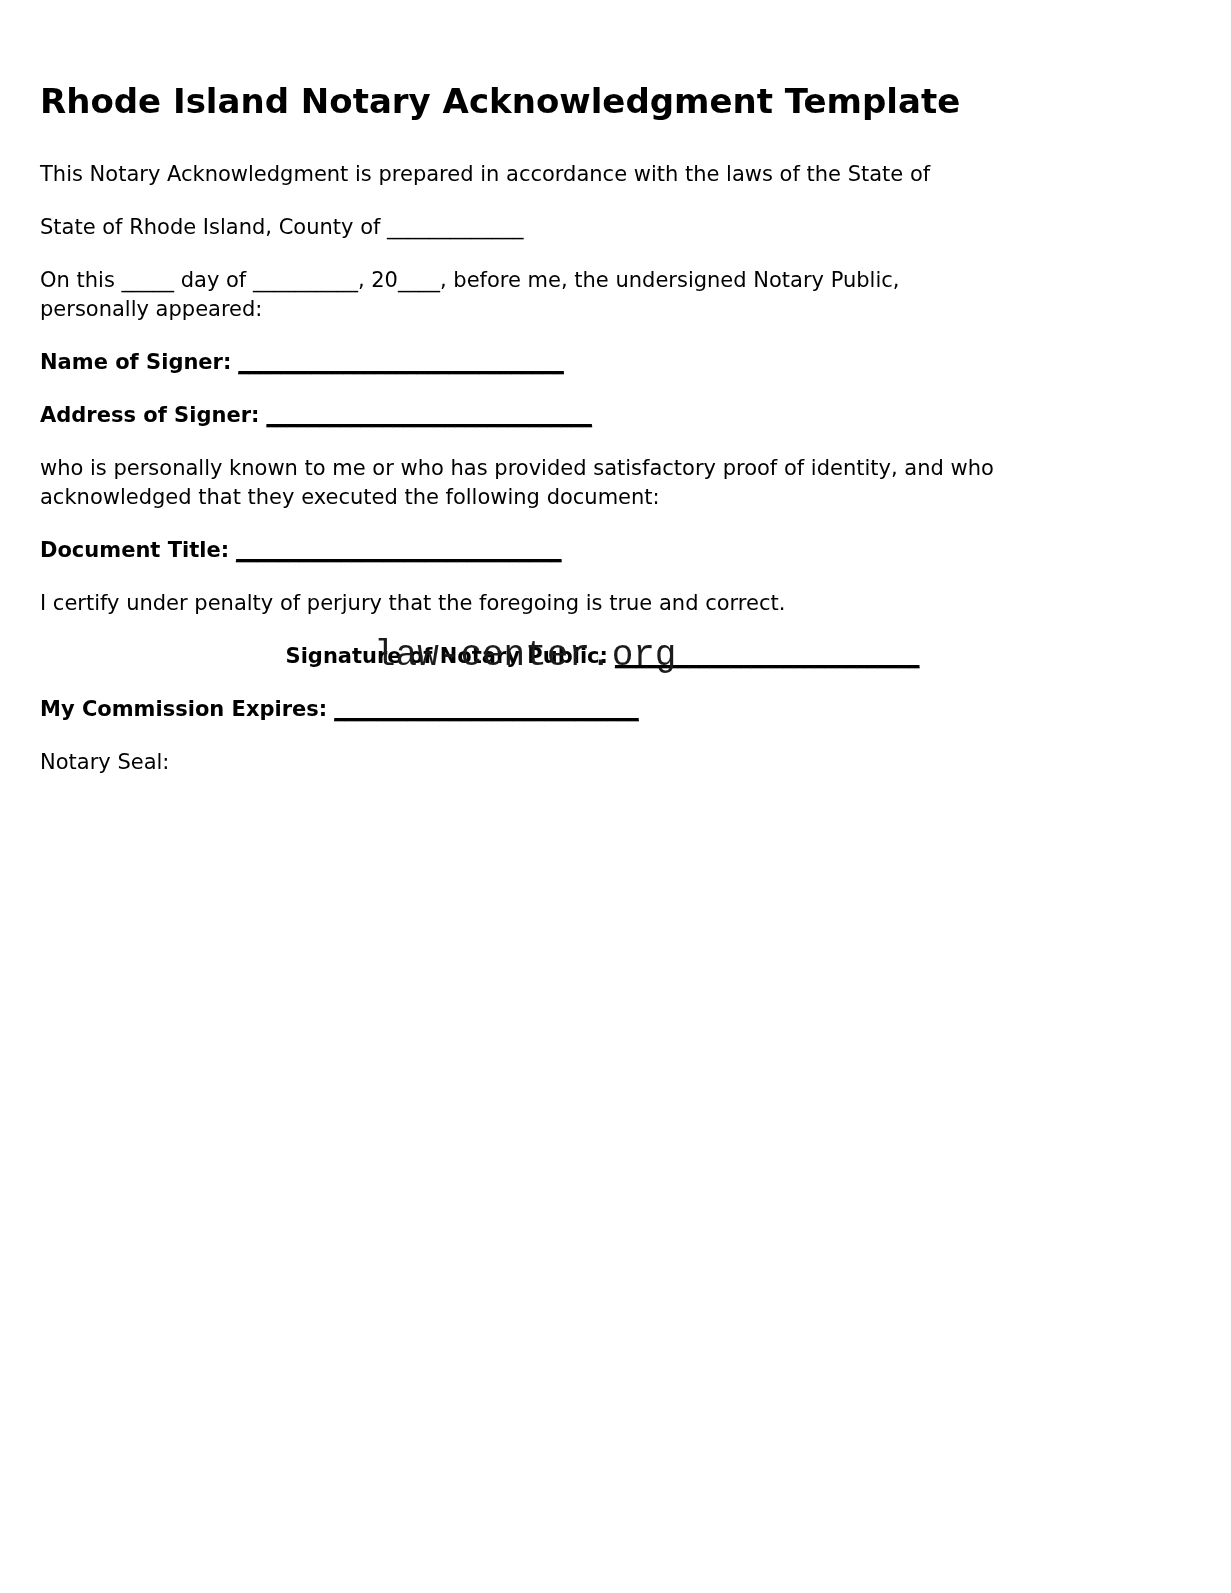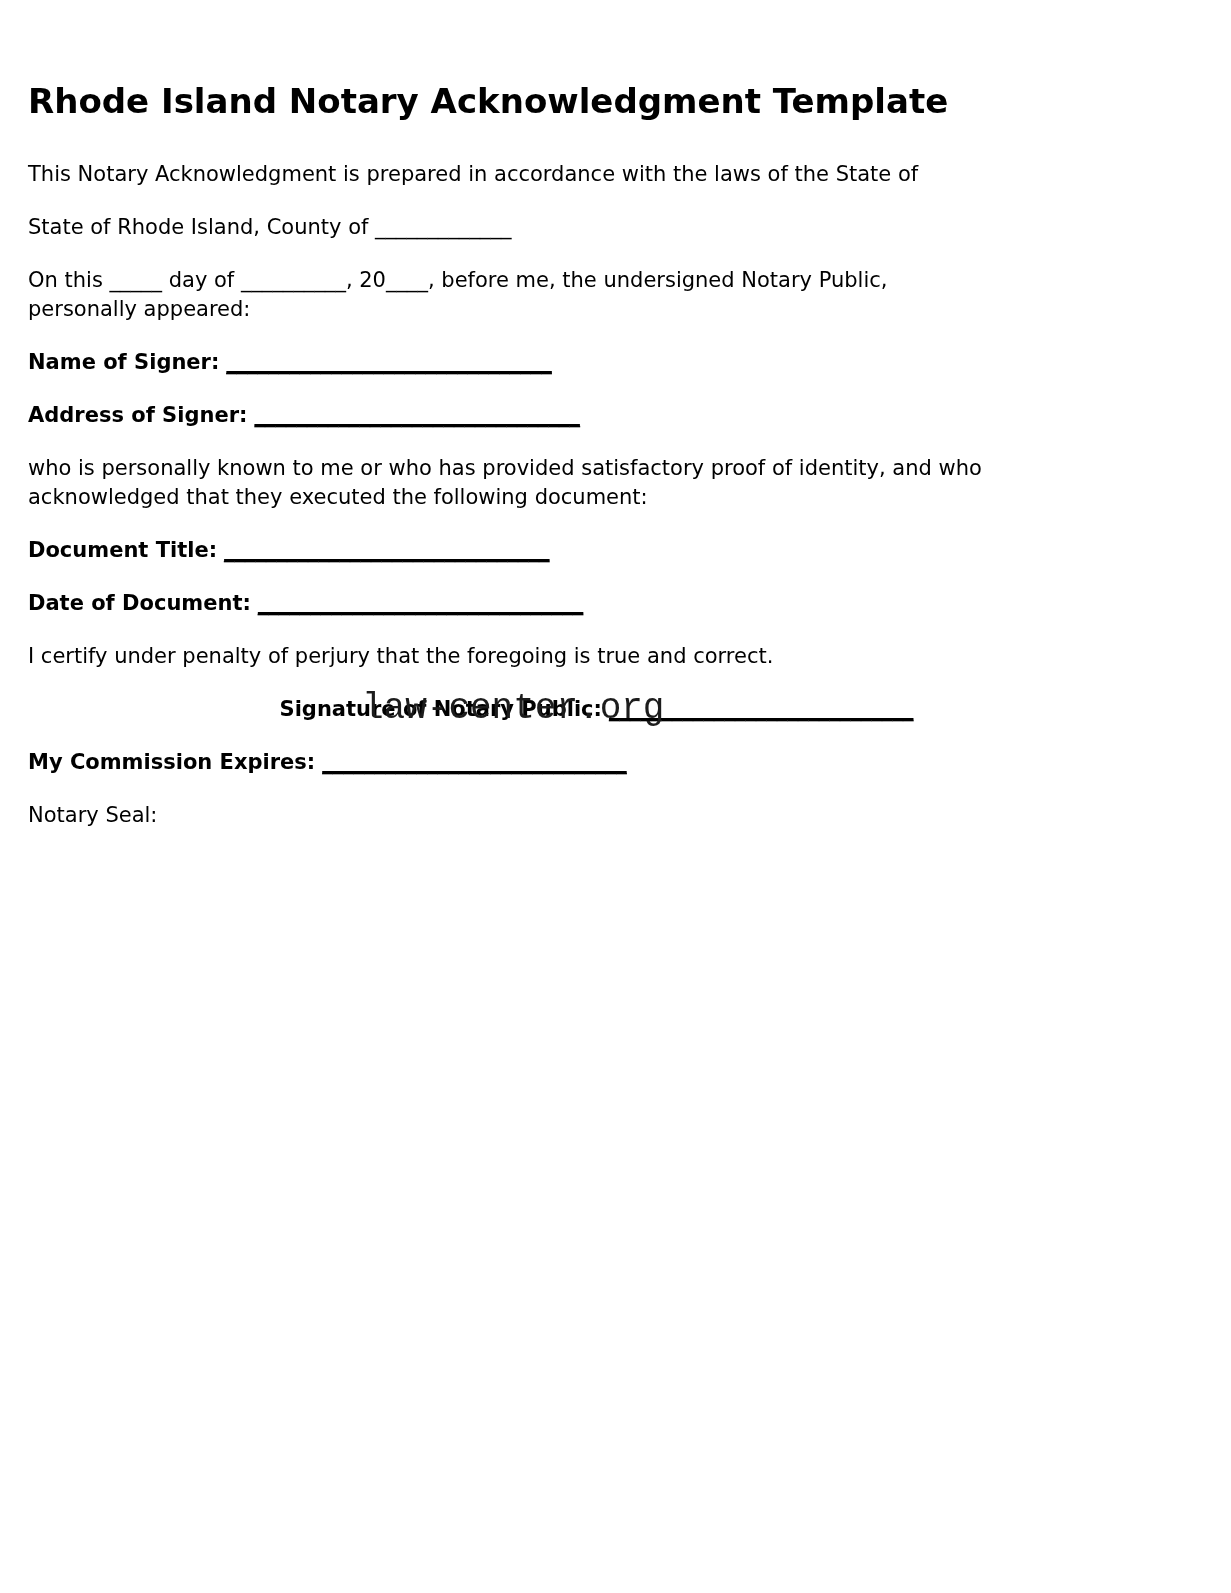--- a/index.html
+++ b/index.html
@@ -3,21 +3,21 @@
 <meta charset="utf-8">
 <style>
   html, body { margin: 0; padding: 0; background: #ffffff; }
   .page {
     position: relative;
     width: 1231px;
     height: 1593px;
     margin: 0 auto;
     background: #ffffff;
     box-sizing: border-box;
-    padding: 82px 66px 0 28px;
+    padding: 82px 66px 0 40px;
     font-family: "DejaVu Sans", sans-serif;
     font-size: 21px;
     color: #000000;
     overflow: hidden;
   }
   .doc-title {
     font-size: 34px;
     line-height: 38px;
     font-weight: bold;
     margin: 0 0 40px 0;
@@ -80,23 +80,20 @@
 
   <p class="para">
     <span class="line">who is personally known to me or who has provided satisfactory proof of identity, and who</span>
     <span class="line">acknowledged that they executed the following document:</span>
   </p>
 
   <p class="field-row">
     <span class="field-label">Document Title:</span><span class="field-blank">_______________________________</span>
   </p>
 
-  <p class="field-row">
-    <span class="field-label">Date of Document:</span><span class="field-blank">_______________________________</span>
-  </p>
 
   <p class="para">
     <span class="line">I certify under penalty of perjury that the foregoing is true and correct.</span>
   </p>
 
 
   <p class="field-row sig-row">
     <span class="field-label">Signature of Notary Public:</span><span class="field-blank">_____________________________</span>
     <span class="watermark">law-center.org</span>
   </p>

